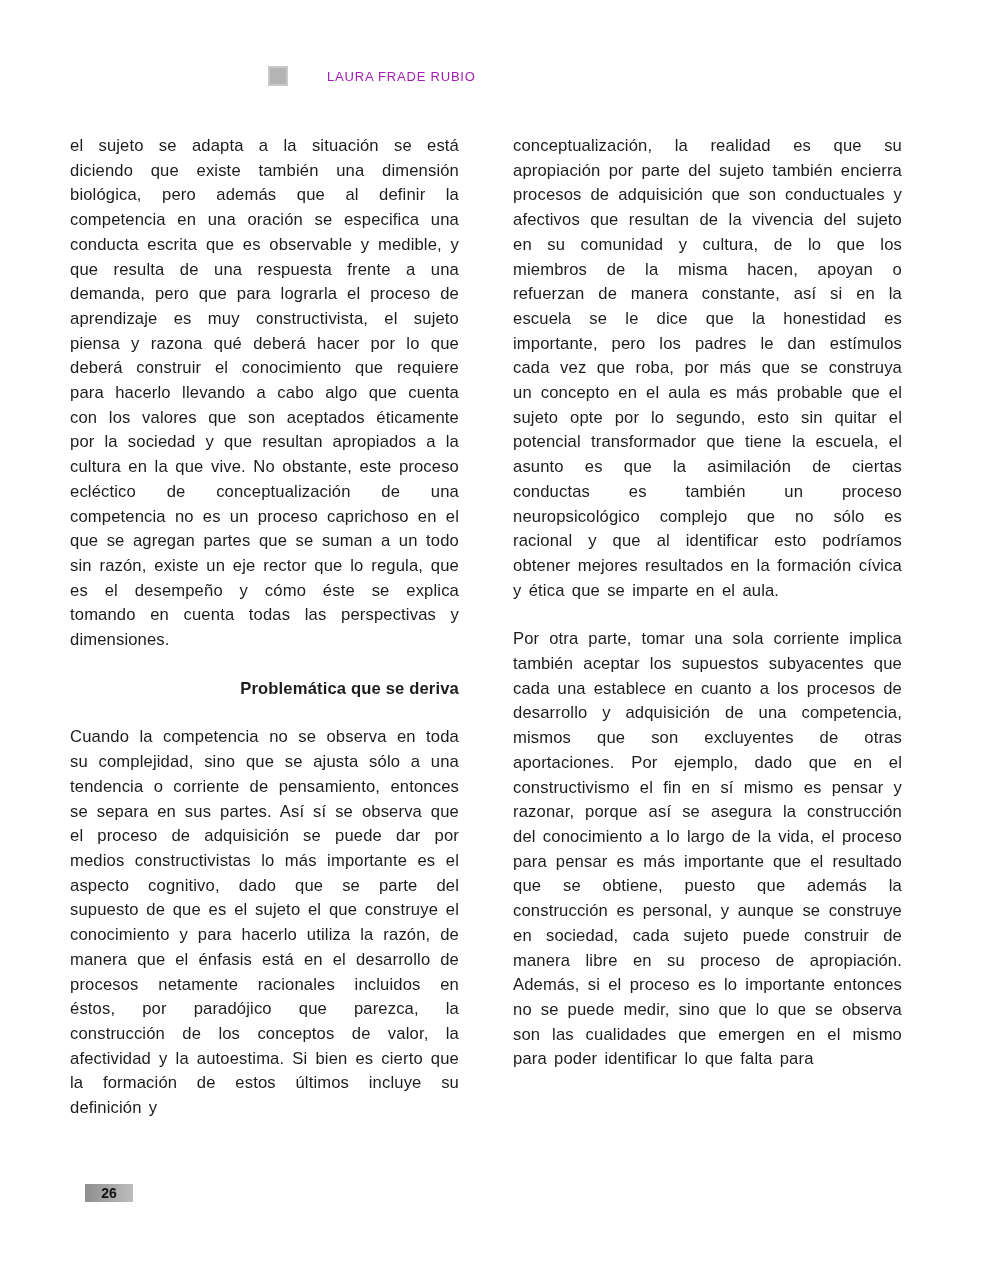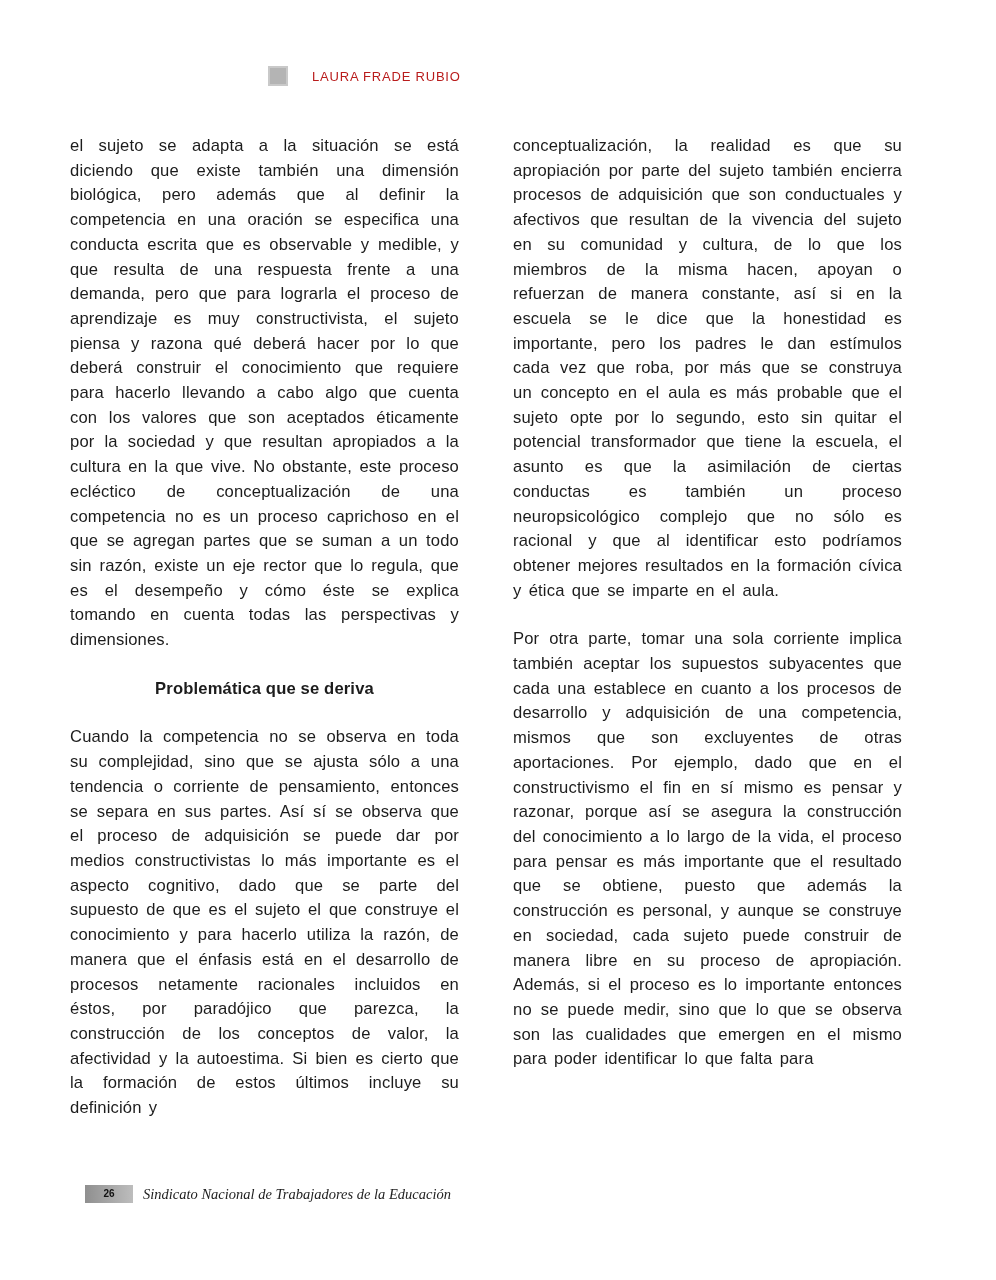--- a/index.html
+++ b/index.html
@@ -25,21 +25,22 @@
   }
   .header-square {
     width: 20px;
     height: 20px;
     background: #b4b4b4;
     box-shadow: inset 0 0 0 2px #c9c9c9;
   }
   .header-author {
     font-size: 13px;
     letter-spacing: 0.8px;
-    color: #b91c1c;
+    color: #a21caf;
+    margin-left: 15px;
   }
   
   .columns {
     position: absolute;
     top: 134px;
     left: 70px;
     width: 832px;
     display: flex;
     gap: 54px;
   }
@@ -49,40 +50,40 @@
     font-size: 16.6px;
     line-height: 24.7px;
     letter-spacing: 0.15px;
     word-spacing: 2.5px;
   }
   .col p { margin: 0 0 24px 0; }
   .section-heading {
     font-weight: bold;
     font-size: 16.6px;
     margin: 0 0 24px 0;
-    text-align: center;
+    text-align: right;
     word-spacing: normal;
   }
   
   .footer {
     position: absolute;
     top: 1184px;
     left: 85px;
     display: flex;
     align-items: center;
   }
   .page-number-box {
     min-width: 48px;
     height: 18px;
     background: linear-gradient(to right, #8f8f8f, #bdbdbd);
     display: flex;
     align-items: center;
     justify-content: center;
     font-weight: bold;
-    font-size: 10px;
+    font-size: 14px;
     color: #111;
   }
   .publisher {
     margin-left: 10px;
     font-family: "Liberation Serif", serif;
     font-style: italic;
     font-size: 14.5px;
     color: #222;
     padding-top: 2px;
   }
@@ -104,16 +105,15 @@
       <p>Cuando la competencia no se observa en toda su complejidad, sino que se ajusta sólo a una tendencia o corriente de pensamiento, entonces se separa en sus partes. Así sí se observa que el proceso de adquisición se puede dar por medios constructivistas lo más importante es el aspecto cognitivo, dado que se parte del supuesto de que es el sujeto el que construye el conocimiento y para hacerlo utiliza la razón, de manera que el énfasis está en el desarrollo de procesos netamente racionales incluidos en éstos, por paradójico que parezca, la construcción de los conceptos de valor, la afectividad y la autoestima. Si bien es cierto que la formación de estos últimos incluye su definición y</p>
     </div>
     <div class="col">
       <p>conceptualización, la realidad es que su apropiación por parte del sujeto también encierra procesos de adquisición que son conductuales y afectivos que resultan de la vivencia del sujeto en su comunidad y cultura, de lo que los miembros de la misma hacen, apoyan o refuerzan de manera constante, así si en la escuela se le dice que la honestidad es importante, pero los padres le dan estímulos cada vez que roba, por más que se construya un concepto en el aula es más probable que el sujeto opte por lo segundo, esto sin quitar el potencial transformador que tiene la escuela, el asunto es que la asimilación de ciertas conductas es también un proceso neuropsicológico complejo que no sólo es racional y que al identificar esto podríamos obtener mejores resultados en la formación cívica y ética que se imparte en el aula.</p>
       <p>Por otra parte, tomar una sola corriente implica también aceptar los supuestos subyacentes que cada una establece en cuanto a los procesos de desarrollo y adquisición de una competencia, mismos que son excluyentes de otras aportaciones. Por ejemplo, dado que en el constructivismo el fin en sí mismo es pensar y razonar, porque así se asegura la construcción del conocimiento a lo largo de la vida, el proceso para pensar es más importante que el resultado que se obtiene, puesto que además la construcción es personal, y aunque se construye en sociedad, cada sujeto puede construir de manera libre en su proceso de apropiación. Además, si el proceso es lo importante entonces no se puede medir, sino que lo que se observa son las cualidades que emergen en el mismo para poder identificar lo que falta para</p>
     </div>
   </div>
 
   <div class="footer">
     <span class="page-number-box">26</span>
-    <span class="publisher">Sindicato Nacional de Trabajadores de la Educación</span>
   </div>
 
 </div>
 
 </body></html>

